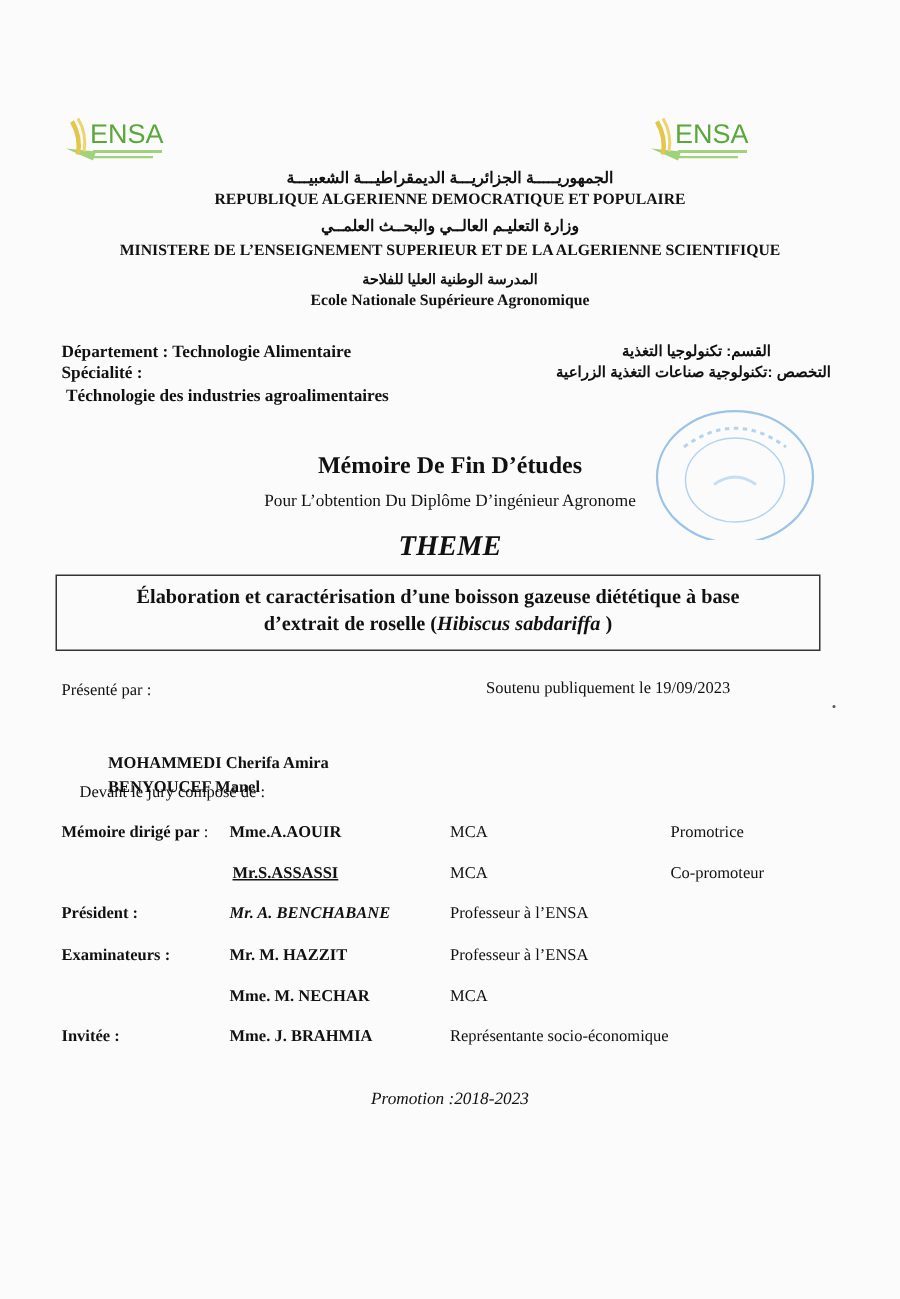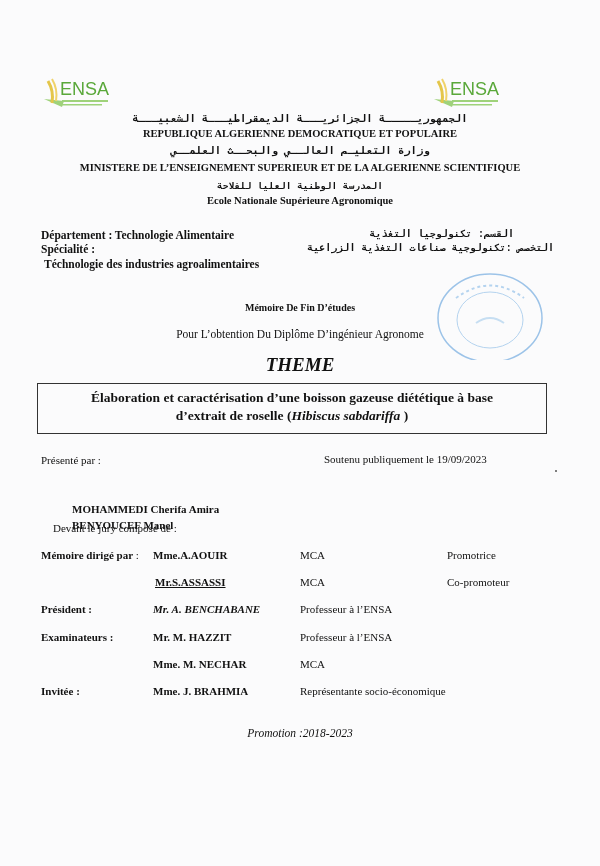--- a/index.html
+++ b/index.html
@@ -4,21 +4,21 @@
 <style>
   html, body { margin: 0; padding: 0; }
   body {
     width: 600px; height: 866px; background: #fbfbfc; position: relative;
     overflow: hidden; font-family: "Liberation Serif", "DejaVu Serif", serif; color: #111;
   }
   .abs { position: absolute; }
   .logo { width: 74px; height: 40px; }
   .logo svg { width: 100%; height: 100%; }
   .c { left: 0; width: 600px; text-align: center; }
-  .ar { direction: rtl; font-family: Liberation Mono, monospace; font-weight: bold; }
+  .ar { direction: rtl; font-family: Liberation Sans, sans-serif; font-weight: bold; }
   .b { font-weight: bold; }
   .hdr { font-size: 10.5px; }
   .small { font-size: 9.5px; }
   .stamp { left: 426px; top: 268px; width: 120px; height: 92px; }
   .theme-box {
     left: 37px; top: 383px; width: 510px; height: 51px;
     border: 1.5px solid #333; box-sizing: border-box; text-align: center;
     font-weight: bold; font-size: 13.5px; line-height: 18px; padding-top: 5px;
   }
   .row { font-size: 11px; }
@@ -63,21 +63,21 @@
 
 <div class="abs stamp">
   <svg viewBox="0 0 120 92" width="120" height="92">
     <ellipse cx="64" cy="50" rx="52" ry="44" fill="none" stroke="#9cc3e8" stroke-width="1.5"></ellipse>
     <ellipse cx="64" cy="52" rx="33" ry="28" fill="none" stroke="#b4d3ef" stroke-width="1"></ellipse>
     <path d="M30 30 Q64 5 98 30" stroke="#b4d3ef" stroke-width="2" fill="none" stroke-dasharray="3 3"></path>
     <path d="M50 55 Q64 45 78 55" stroke="#c6def2" stroke-width="2" fill="none"></path>
   </svg>
 </div>
 
-<div class="abs c b" style="top:302px; font-size:10px;">Mémoire De Fin D’études</div>
+<div class="abs c b" style="top:302px; font-size:16px;">Mémoire De Fin D’études</div>
 <div class="abs c" style="top:328px; font-size:11.5px;">Pour L’obtention Du Diplôme D’ingénieur Agronome</div>
 <div class="abs c b" style="top:354px; font-size:19px; font-style:italic;">THEME</div>
 
 <div class="abs theme-box">
   <div>Élaboration et caractérisation d’une boisson gazeuse diététique à base</div>
   <div><span>d’extrait de roselle (</span><i>Hibiscus sabdariffa</i><span> )</span></div>
 </div>
 
 <div class="abs row" style="left:41px; top:454px;">Présenté par :</div>
 <div class="abs row" style="left:324px; top:453px;">Soutenu publiquement le 19/09/2023</div>

